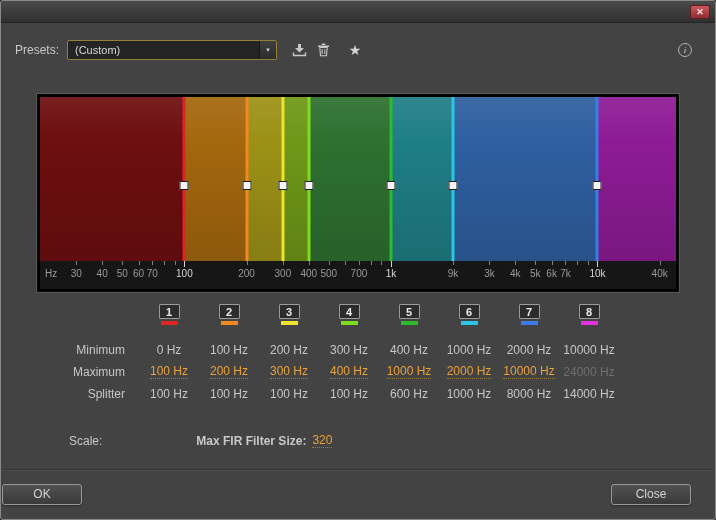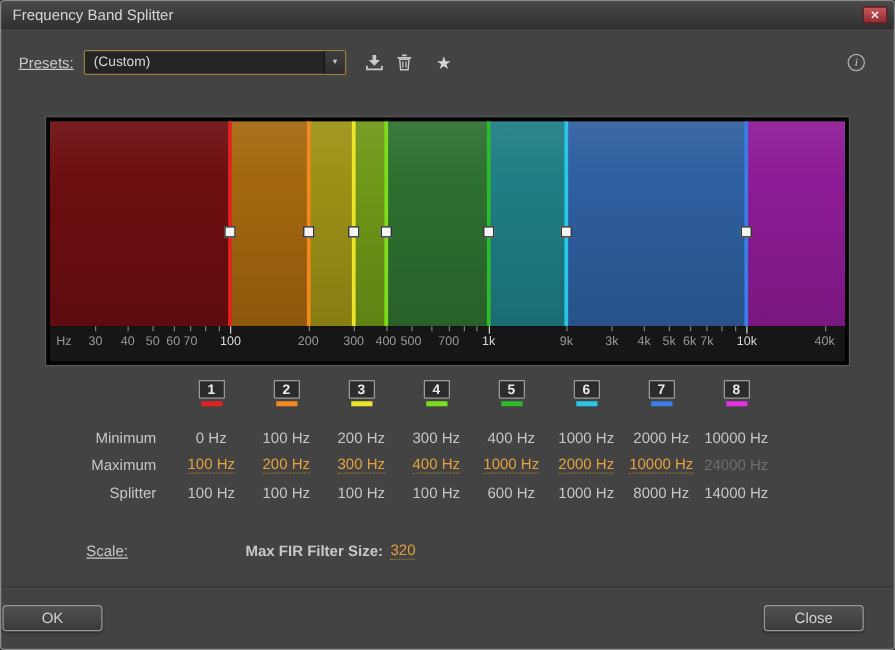--- a/index.html
+++ b/index.html
@@ -11,21 +11,21 @@
   }
   
   .titlebar{height:22px;background:linear-gradient(#4a4a4a,#303030);
     border-bottom:1px solid #242424;display:flex;align-items:center;padding:0 5px 0 9px;}
   .title{font-size:12px;color:#d6d6d6;}
   .close-btn{margin-left:auto;width:20px;height:14px;border-radius:2px;
     background:linear-gradient(#c9565a,#8e2d32);border:1px solid #5f1d20;
     color:#f4e2e2;font-size:9px;line-height:12px;text-align:center;font-weight:bold;cursor:default;}
   
   .presets-row{display:flex;align-items:center;height:22px;margin:16px 14px 0;}
-  .lbl{font-size:12px;color:#c8c8c8;text-decoration:underline;}
+  .lbl{font-size:12px;color:#c8c8c8;}
   .combo{display:flex;align-items:stretch;height:20px;background:#242424;
     border-radius:2px;overflow:hidden;}
   .combo.gold{border:1px solid #96803a;width:210px;margin-left:8px;}
   .combo.gray{border:1px solid #6f6f6f;width:118px;margin-left:7px;height:18px;}
   .combo-text{flex:1;font-size:11px;color:#d8d8d8;display:flex;align-items:center;padding-left:7px;white-space:nowrap;}
   .combo-arrow{width:17px;border-left:1px solid #151515;background:linear-gradient(#3e3e3e,#2d2d2d);
     display:flex;align-items:center;justify-content:center;font-size:6px;color:#c9c9c9;}
   .icon-btn{width:20px;height:18px;display:flex;align-items:center;justify-content:center;cursor:default;}
   .icon-btn.save{margin-left:12px;}
   .icon-btn.trash{margin-left:4px;}
@@ -71,21 +71,20 @@
     font-family:"Liberation Sans",sans-serif;display:flex;align-items:center;justify-content:center;cursor:default;
     box-shadow:0 1px 2px rgba(0,0,0,.35);}
   svg{display:block;}
 </style>
 </head>
 <body>
 
 <div class="window">
 
   <div class="titlebar">
-    <span class="title">Frequency Band Splitter</span>
     <div class="close-btn">✕</div>
   </div>
 
   <div class="presets-row">
     <span class="lbl">Presets:</span>
     <div class="combo gold">
       <span class="combo-text">(Custom)</span>
       <span class="combo-arrow">▼</span>
     </div>
     <div class="icon-btn save">

